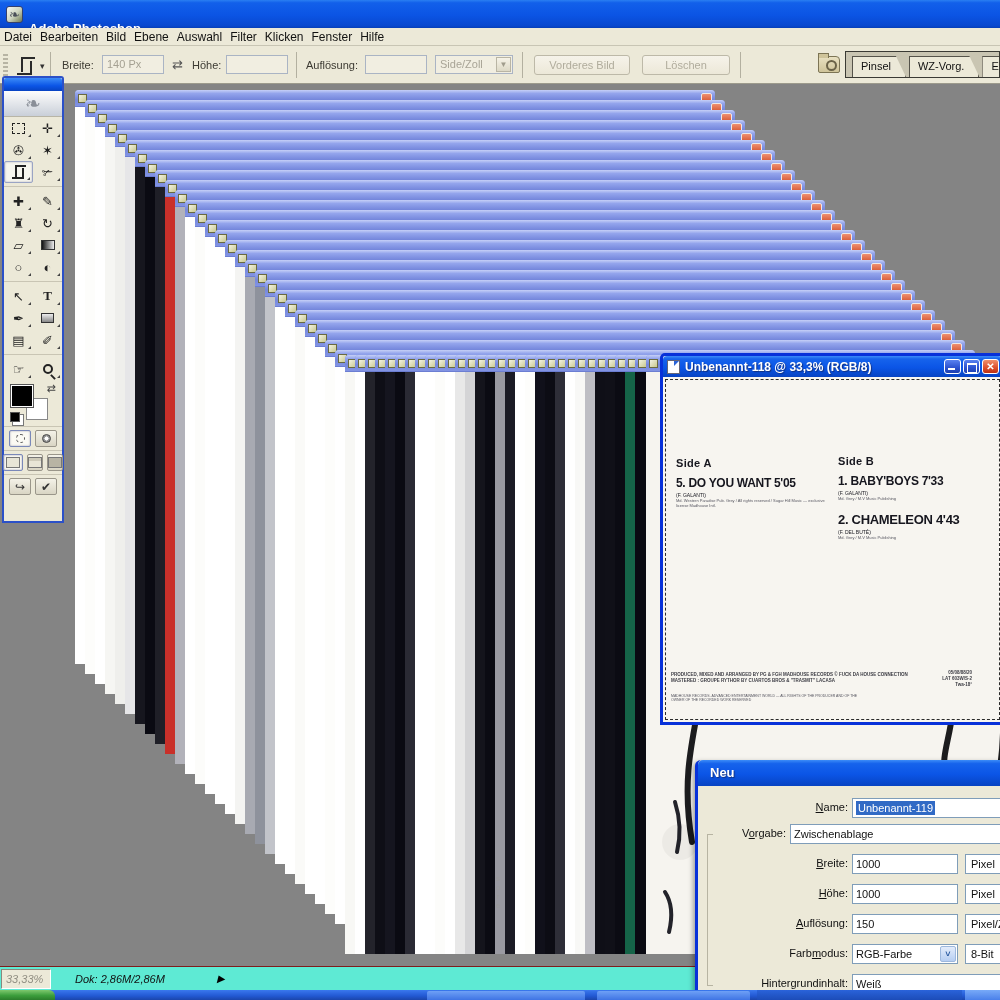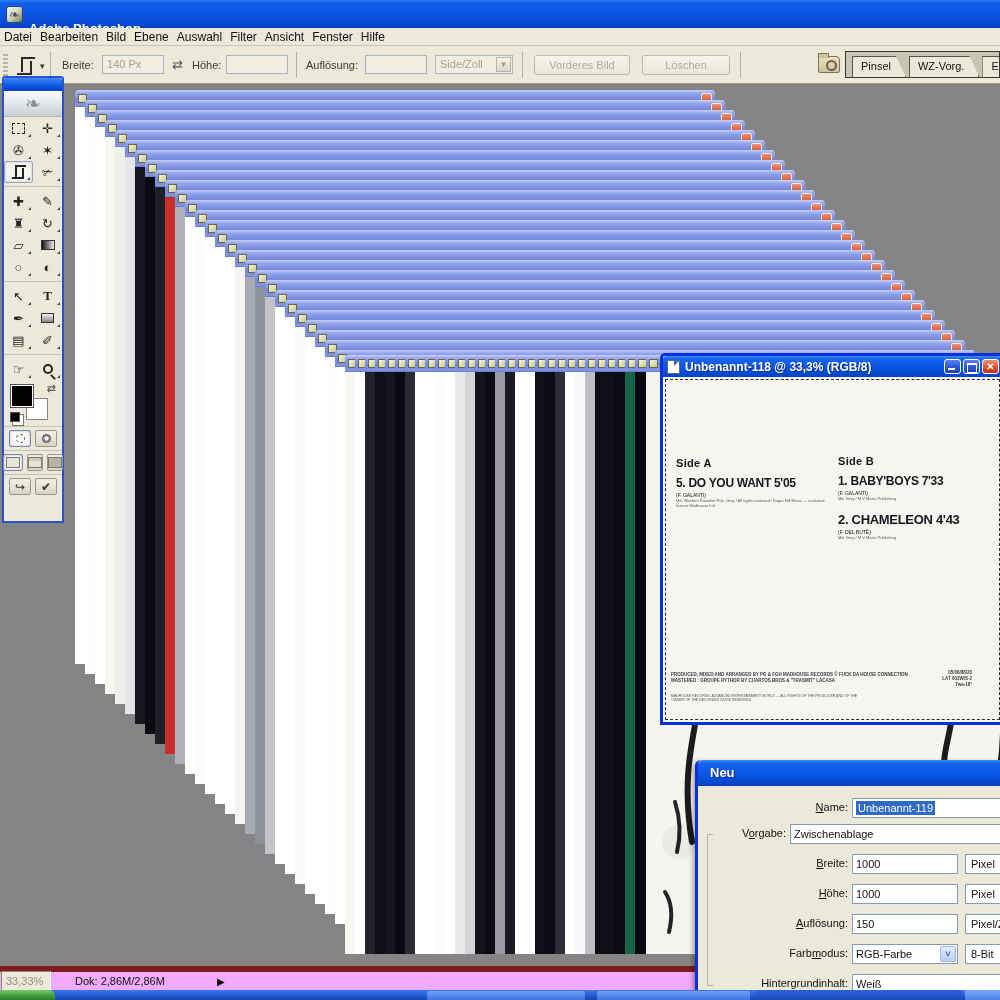--- a/index.html
+++ b/index.html
@@ -160,21 +160,21 @@
   .mode-btn.sel { background:#fbfaf4; border:1px solid #7a88b8; box-shadow:inset 0 0 2px #99a; }
   .mcirc { width:9px; height:9px; border:1px dashed #555; border-radius:50%; }
   .mcirc.fill { border:1px solid #444; background:radial-gradient(circle,#fff 40%,#999 41%); }
   .scr { width:14px; height:11px; border:1px solid #777; background:#e8e5d6; }
   .scr.s2 { background:linear-gradient(180deg,#cfcbba 30%,#e8e5d6 31%); }
   .scr.s3 { background:#b8b4a4; }
   .jump { font-size:12px; color:#333; }
 
   
   .statusbar { position:absolute; left:0; top:966px; width:1000px; height:24px;
-    background:#f0abfc; border-top:6px solid #7f1d1d; display:flex; align-items:center; font-size:11px; }
+    background:#5eead4; border-top:1px solid #7f1d1d; display:flex; align-items:center; font-size:11px;font-style:italic; }
   .zoombox { width:50px; height:20px; margin-left:1px; background:#ece9d8;
     border:1px solid; border-color:#8a887c #fff #fff #8a887c; color:#908e82; padding:3px 0 0 4px; font-size:11px; }
   .dok { margin-left:24px; color:#111; }
   .play { margin-left:52px; color:#000; font-size:10px; }
   .hint { margin-left:8px; color:#111; white-space:nowrap; overflow:hidden; }
 
   
   .taskbar { position:absolute; left:0; top:990px; width:1000px; height:10px; z-index:60;
     background:linear-gradient(180deg,#3a78ee,#2258d2 60%,#1b46ab); }
   .start-frag { position:absolute; left:0; top:0; width:55px; height:10px; border-radius:0 6px 0 0;
@@ -192,21 +192,21 @@
   <div class="app-title">Adobe Photoshop</div>
 </div>
 
 <div class="menubar" id="menubar">
     <div class="menu-item">Datei</div>
     <div class="menu-item">Bearbeiten</div>
     <div class="menu-item">Bild</div>
     <div class="menu-item">Ebene</div>
     <div class="menu-item">Auswahl</div>
     <div class="menu-item">Filter</div>
-    <div class="menu-item">Ansicht</div>
+    <div class="menu-item">Klicken</div>
     <div class="menu-item">Fenster</div>
     <div class="menu-item">Hilfe</div>
   </div>
 
 <div class="optionsbar">
   <div class="grip"></div>
   <div class="croptool"></div>
   <div class="tool-dd">▾</div>
   <div class="ob-sep" style="left:50px"></div>
   <div class="ob-label" style="left:62px">Breite:</div>

